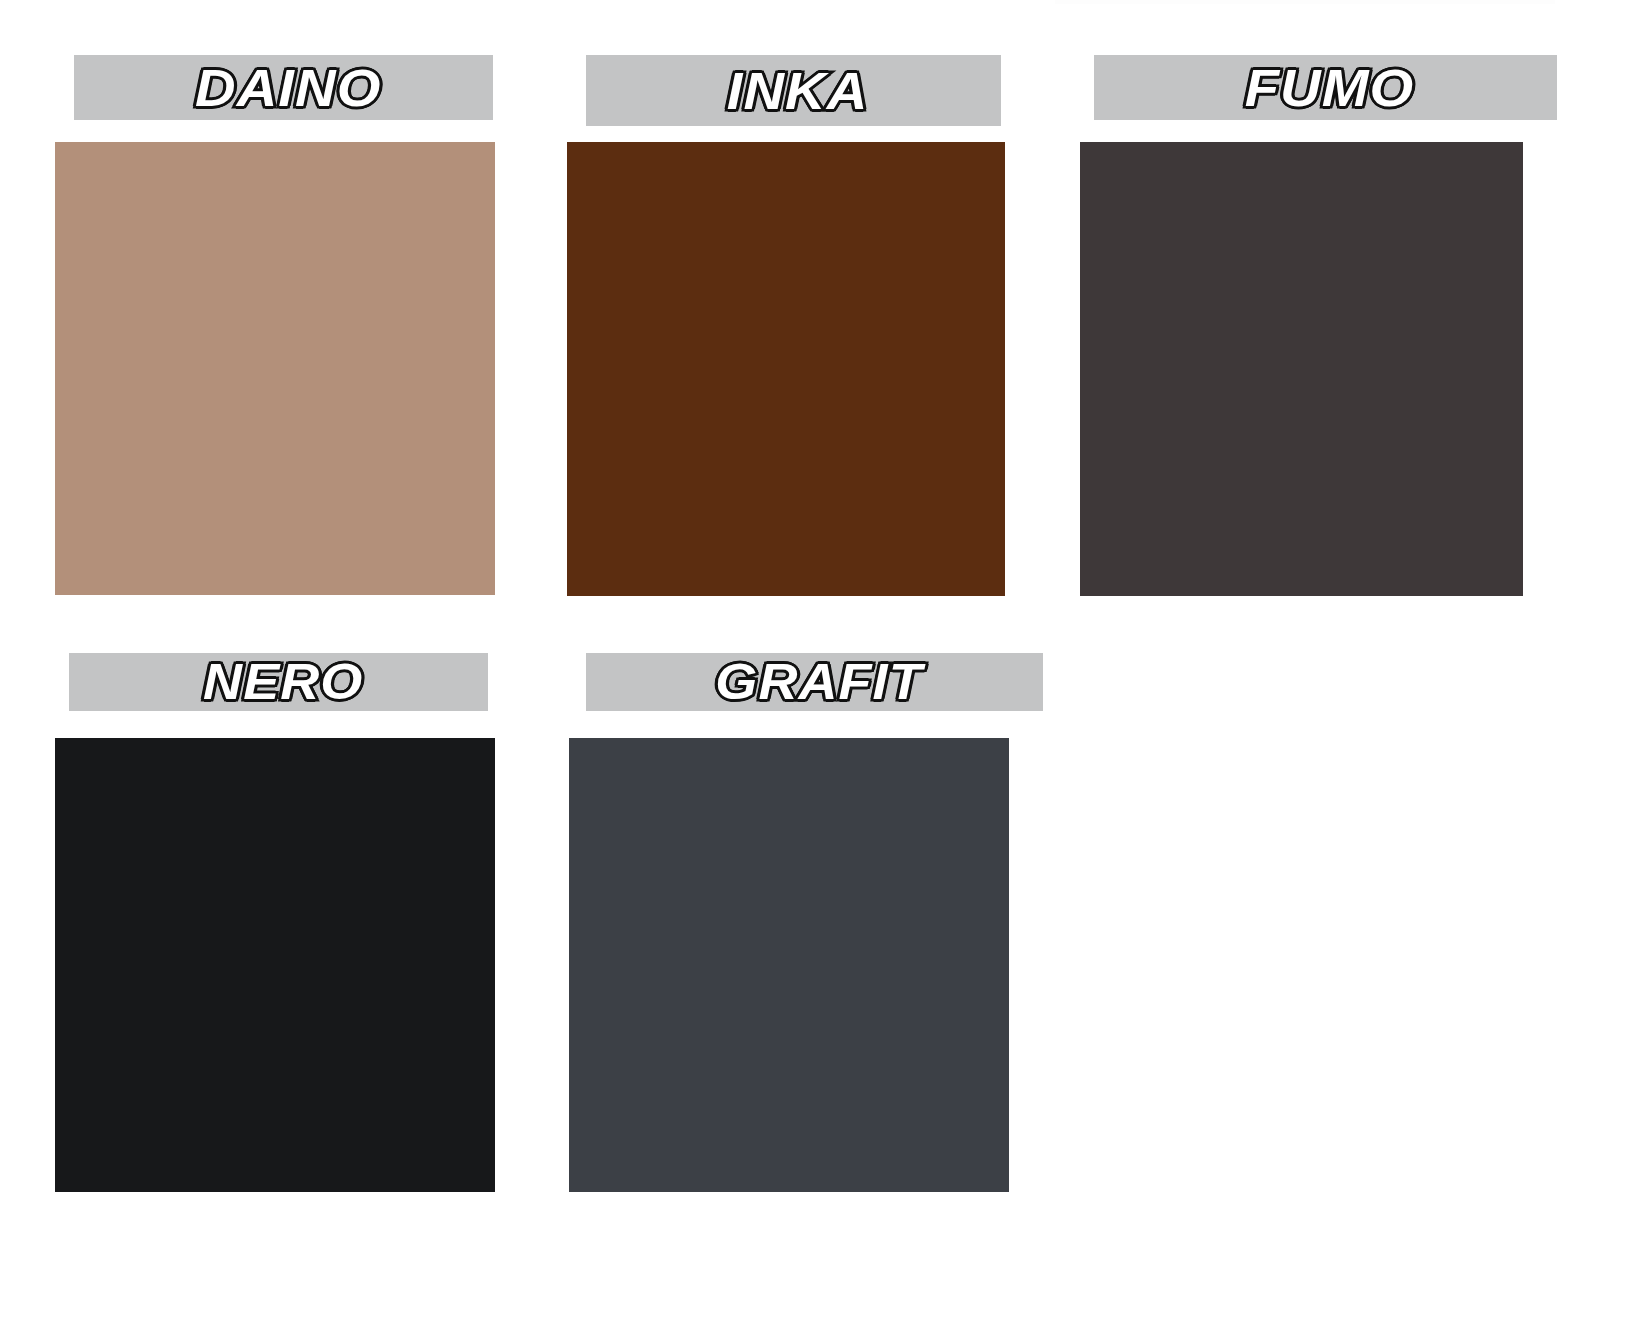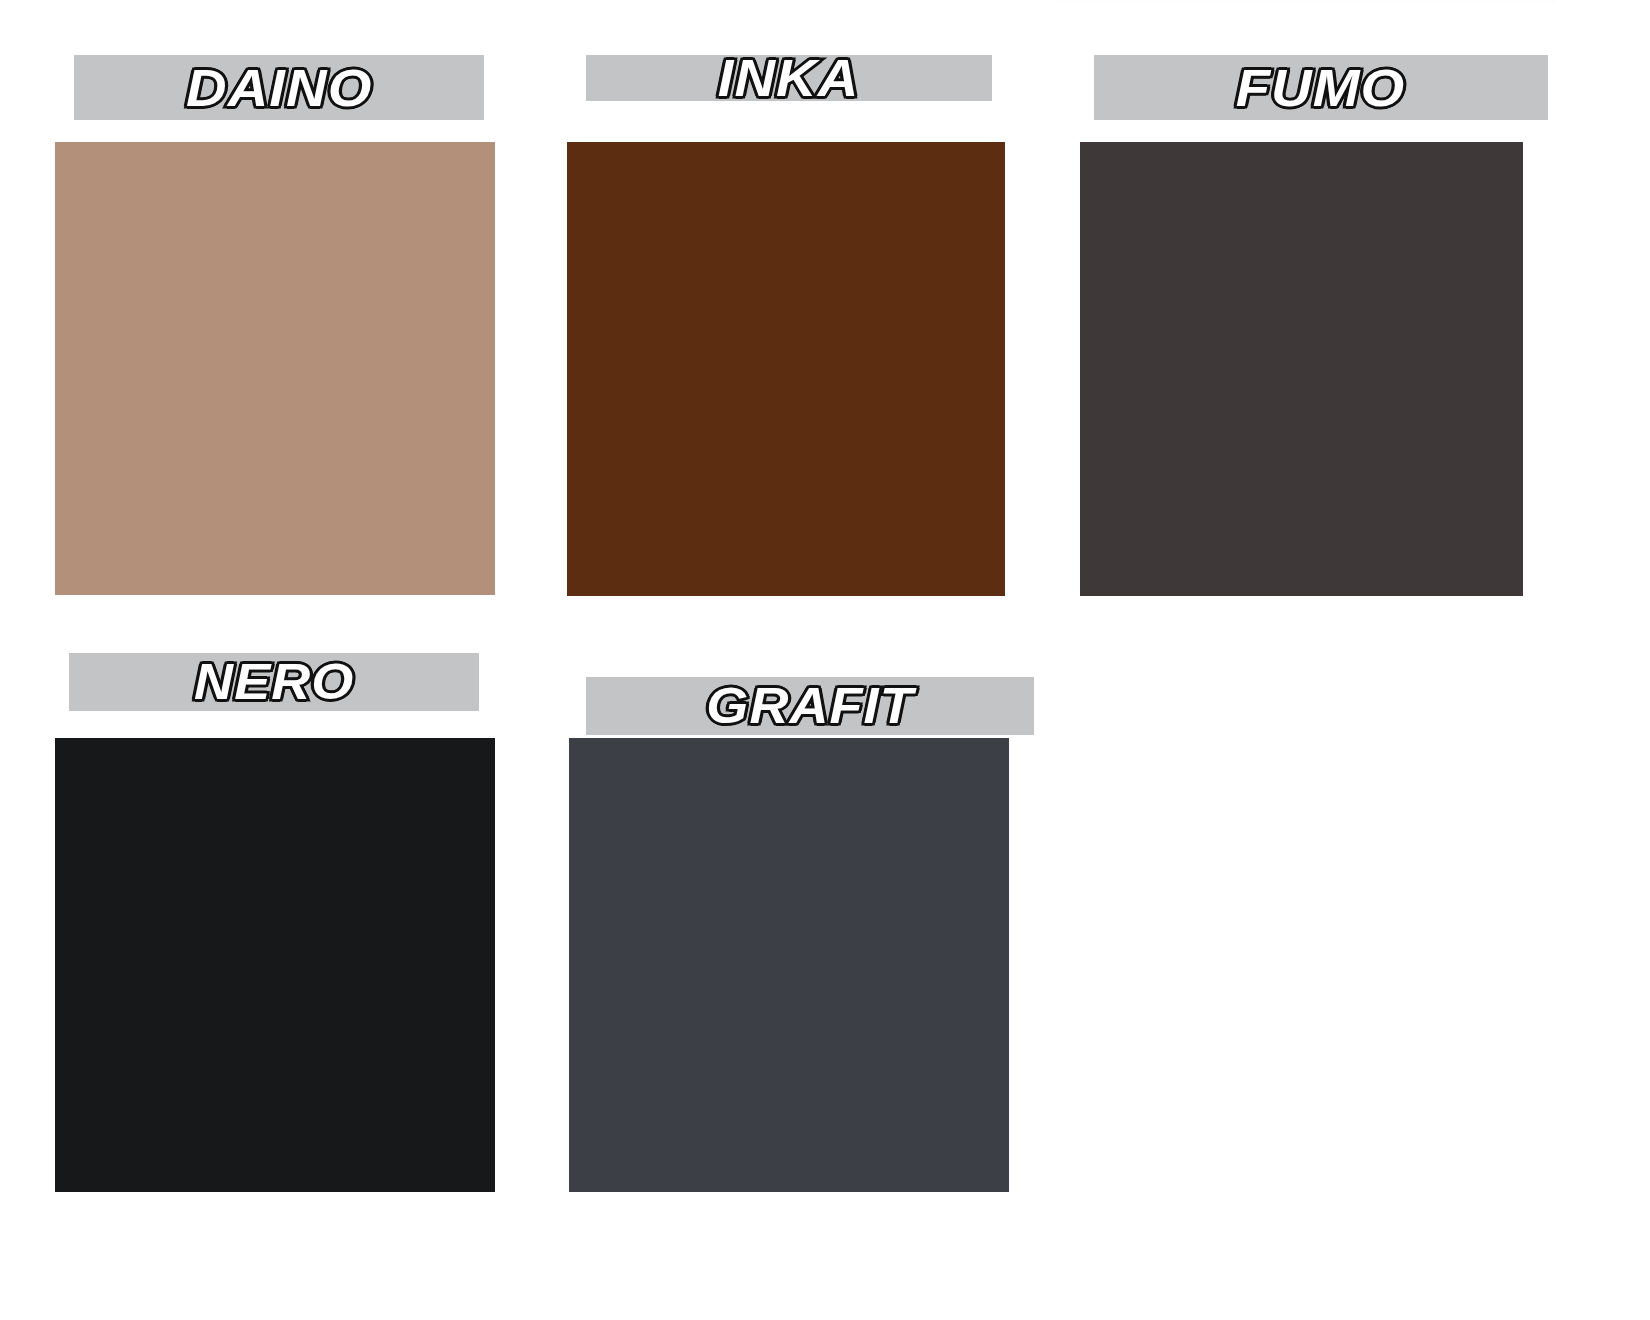--- a/index.html
+++ b/index.html
@@ -33,20 +33,21 @@
   }
 
   
   .swatch-banner {
     position: absolute;
     background: #c3c4c5;
     display: flex;
     align-items: center;
     justify-content: center;
     overflow: hidden;
+    padding-left: 9px;
   }
 
   .swatch-label {
     font-family: "Liberation Sans", sans-serif;
     font-weight: 700;
     font-style: italic;
     color: #ffffff;
     letter-spacing: 1px;
     line-height: 1;
     white-space: nowrap;
@@ -88,38 +89,38 @@
   <div id="top-sliver"></div>
 
   <div id="swatch-container">
       <div class="swatch-card" style="left: 0px; top: 0px;">
         <div class="swatch-banner" style="left: 74px; top: 55px; width: 410px; height: 65px; background: rgb(195, 196, 197);">
           <span class="swatch-label" style="font-size: 52px; color: rgb(255, 255, 255); -webkit-text-stroke: 5px rgb(17, 17, 17);">DAINO</span>
         </div>
         <div class="swatch-chip" style="left: 55px; top: 142px; width: 440px; height: 453px; background: rgb(179, 144, 122);"></div>
       </div>
       <div class="swatch-card" style="left: 0px; top: 0px;">
-        <div class="swatch-banner" style="left: 586px; top: 55px; width: 406px; height: 46px; background: rgb(195, 196, 197);">
+        <div class="swatch-banner" style="left: 586px; top: 55px; width: 406px; height: 71px; background: rgb(195, 196, 197);">
           <span class="swatch-label" style="font-size: 52px; color: rgb(255, 255, 255); -webkit-text-stroke: 5px rgb(17, 17, 17);">INKA</span>
         </div>
         <div class="swatch-chip" style="left: 567px; top: 142px; width: 438px; height: 454px; background: rgb(92, 45, 16);"></div>
       </div>
       <div class="swatch-card" style="left: 0px; top: 0px;">
         <div class="swatch-banner" style="left: 1094px; top: 55px; width: 454px; height: 65px; background: rgb(195, 196, 197);">
           <span class="swatch-label" style="font-size: 52px; color: rgb(255, 255, 255); -webkit-text-stroke: 5px rgb(17, 17, 17);">FUMO</span>
         </div>
         <div class="swatch-chip" style="left: 1080px; top: 142px; width: 443px; height: 454px; background: rgb(62, 56, 57);"></div>
       </div>
       <div class="swatch-card" style="left: 0px; top: 0px;">
         <div class="swatch-banner" style="left: 69px; top: 653px; width: 410px; height: 58px; background: rgb(195, 196, 197); align-items: center;">
           <span class="swatch-label" style="font-size: 50px; color: rgb(255, 255, 255); -webkit-text-stroke: 5px rgb(17, 17, 17);">NERO</span>
         </div>
         <div class="swatch-chip" style="left: 55px; top: 738px; width: 440px; height: 454px; background: rgb(23, 24, 26);"></div>
       </div>
       <div class="swatch-card" style="left: 0px; top: 0px;">
-        <div class="swatch-banner" style="left: 586px; top: 677px; width: 448px; height: 58px; background: rgb(195, 196, 197);">
+        <div class="swatch-banner" style="left: 586px; top: 653px; width: 448px; height: 58px; background: rgb(195, 196, 197);">
           <span class="swatch-label" style="font-size: 50px; color: rgb(255, 255, 255); -webkit-text-stroke: 5px rgb(17, 17, 17);">GRAFIT</span>
         </div>
         <div class="swatch-chip" style="left: 569px; top: 738px; width: 440px; height: 454px; background: rgb(60, 64, 70);"></div>
       </div>
     </div>
 
 </div>
 
 </body></html>

